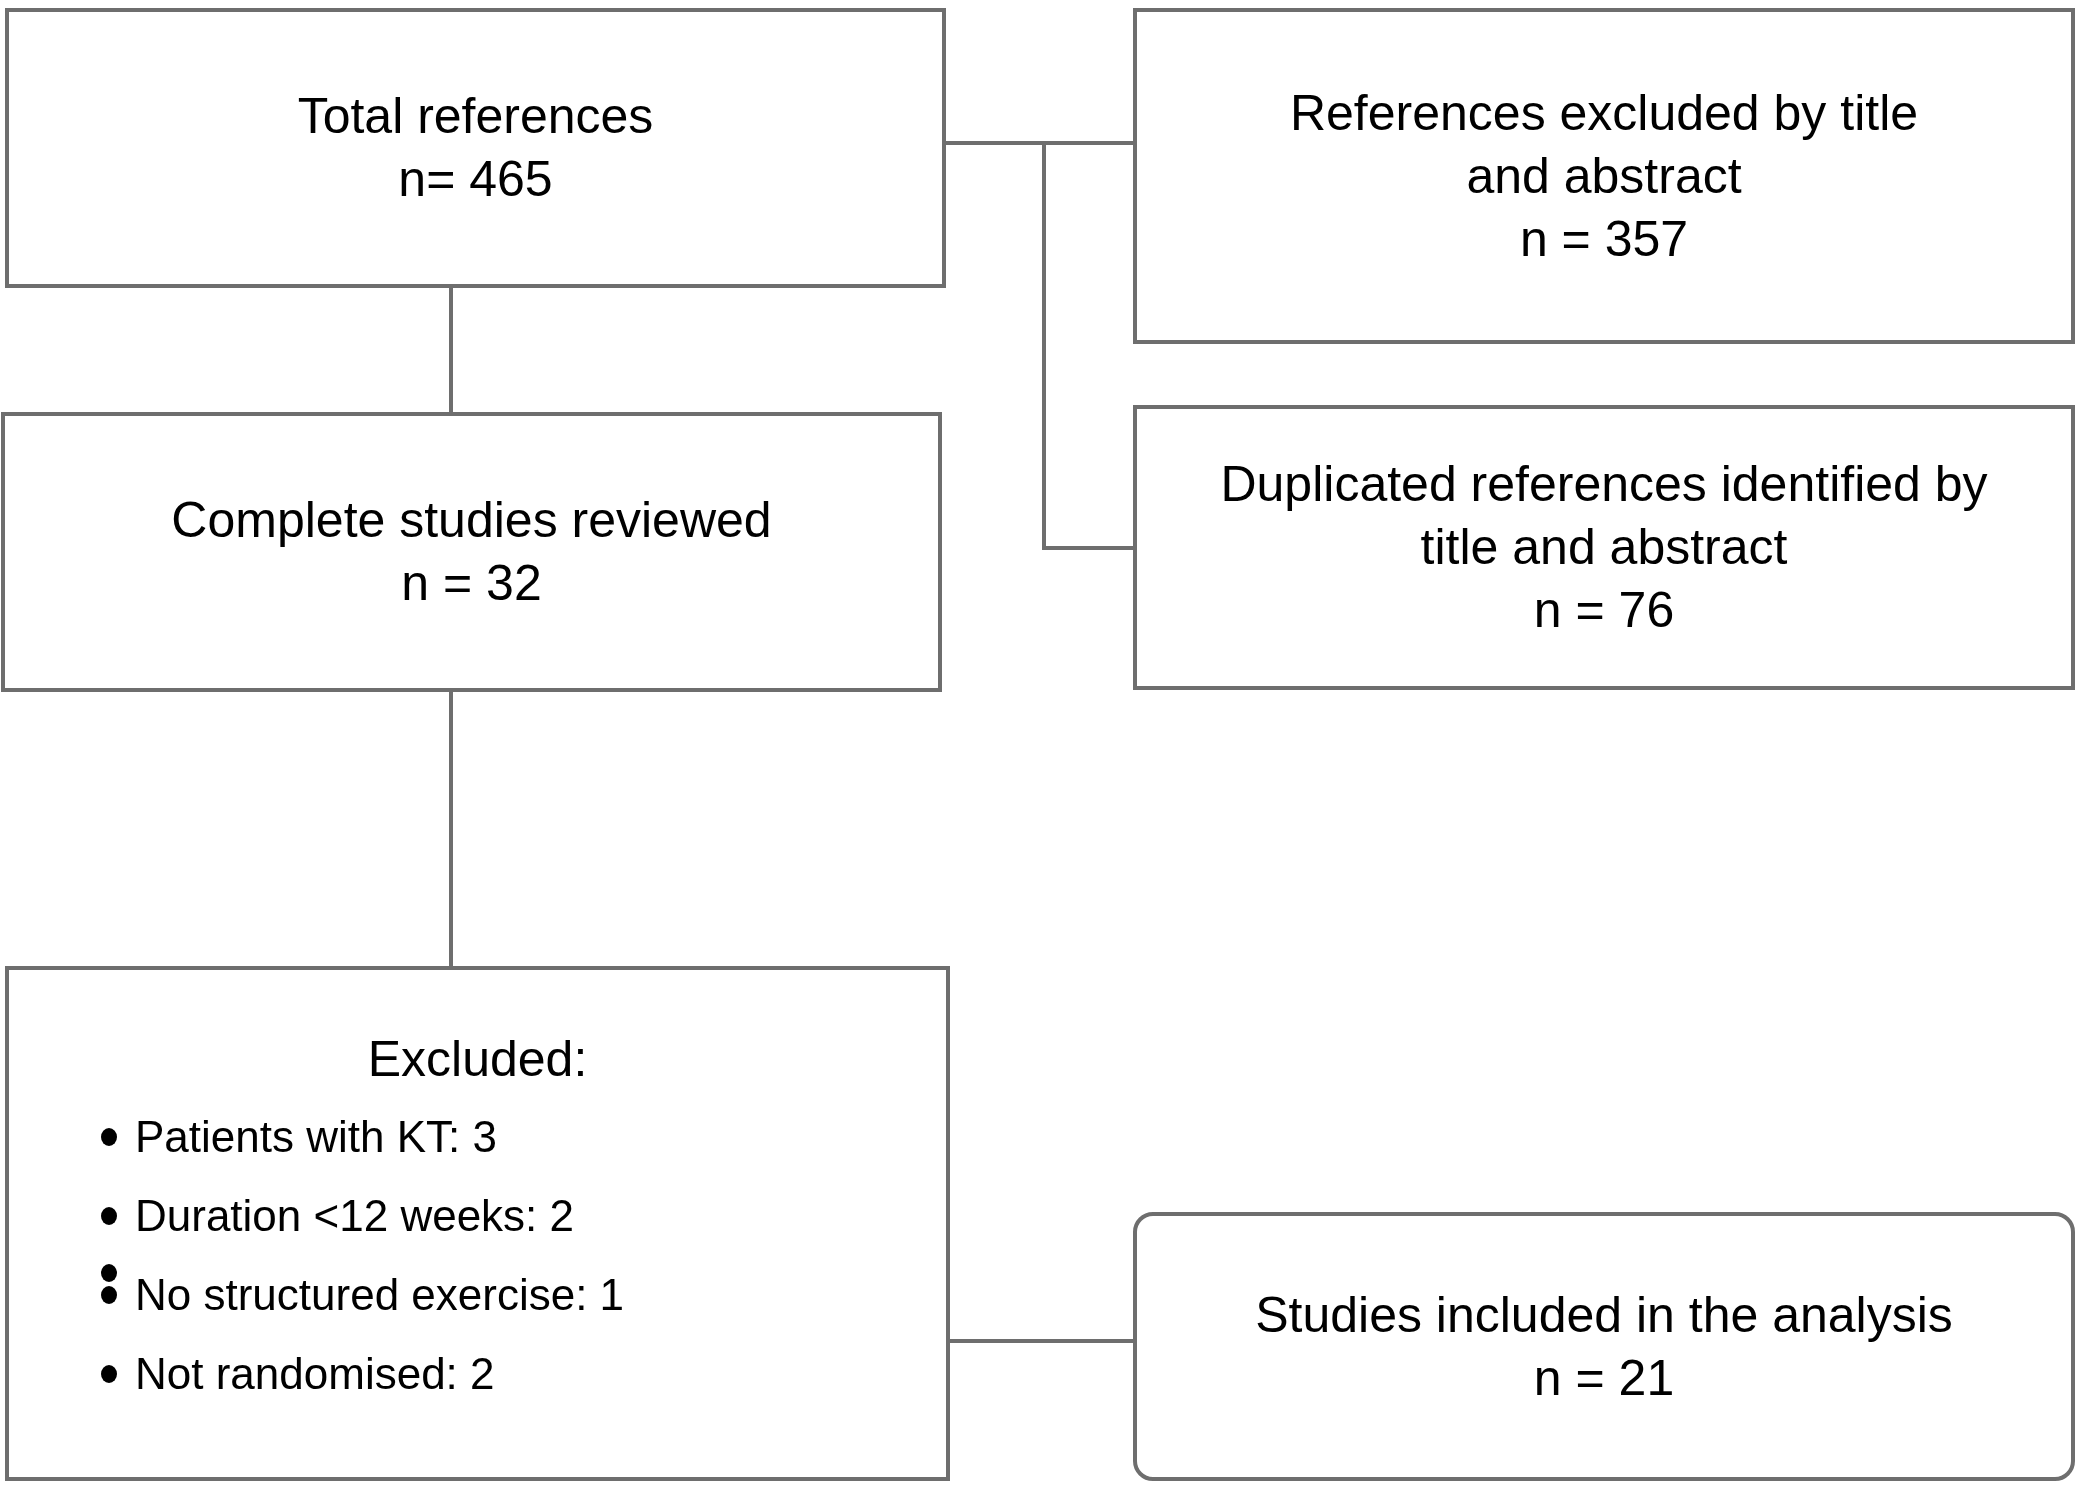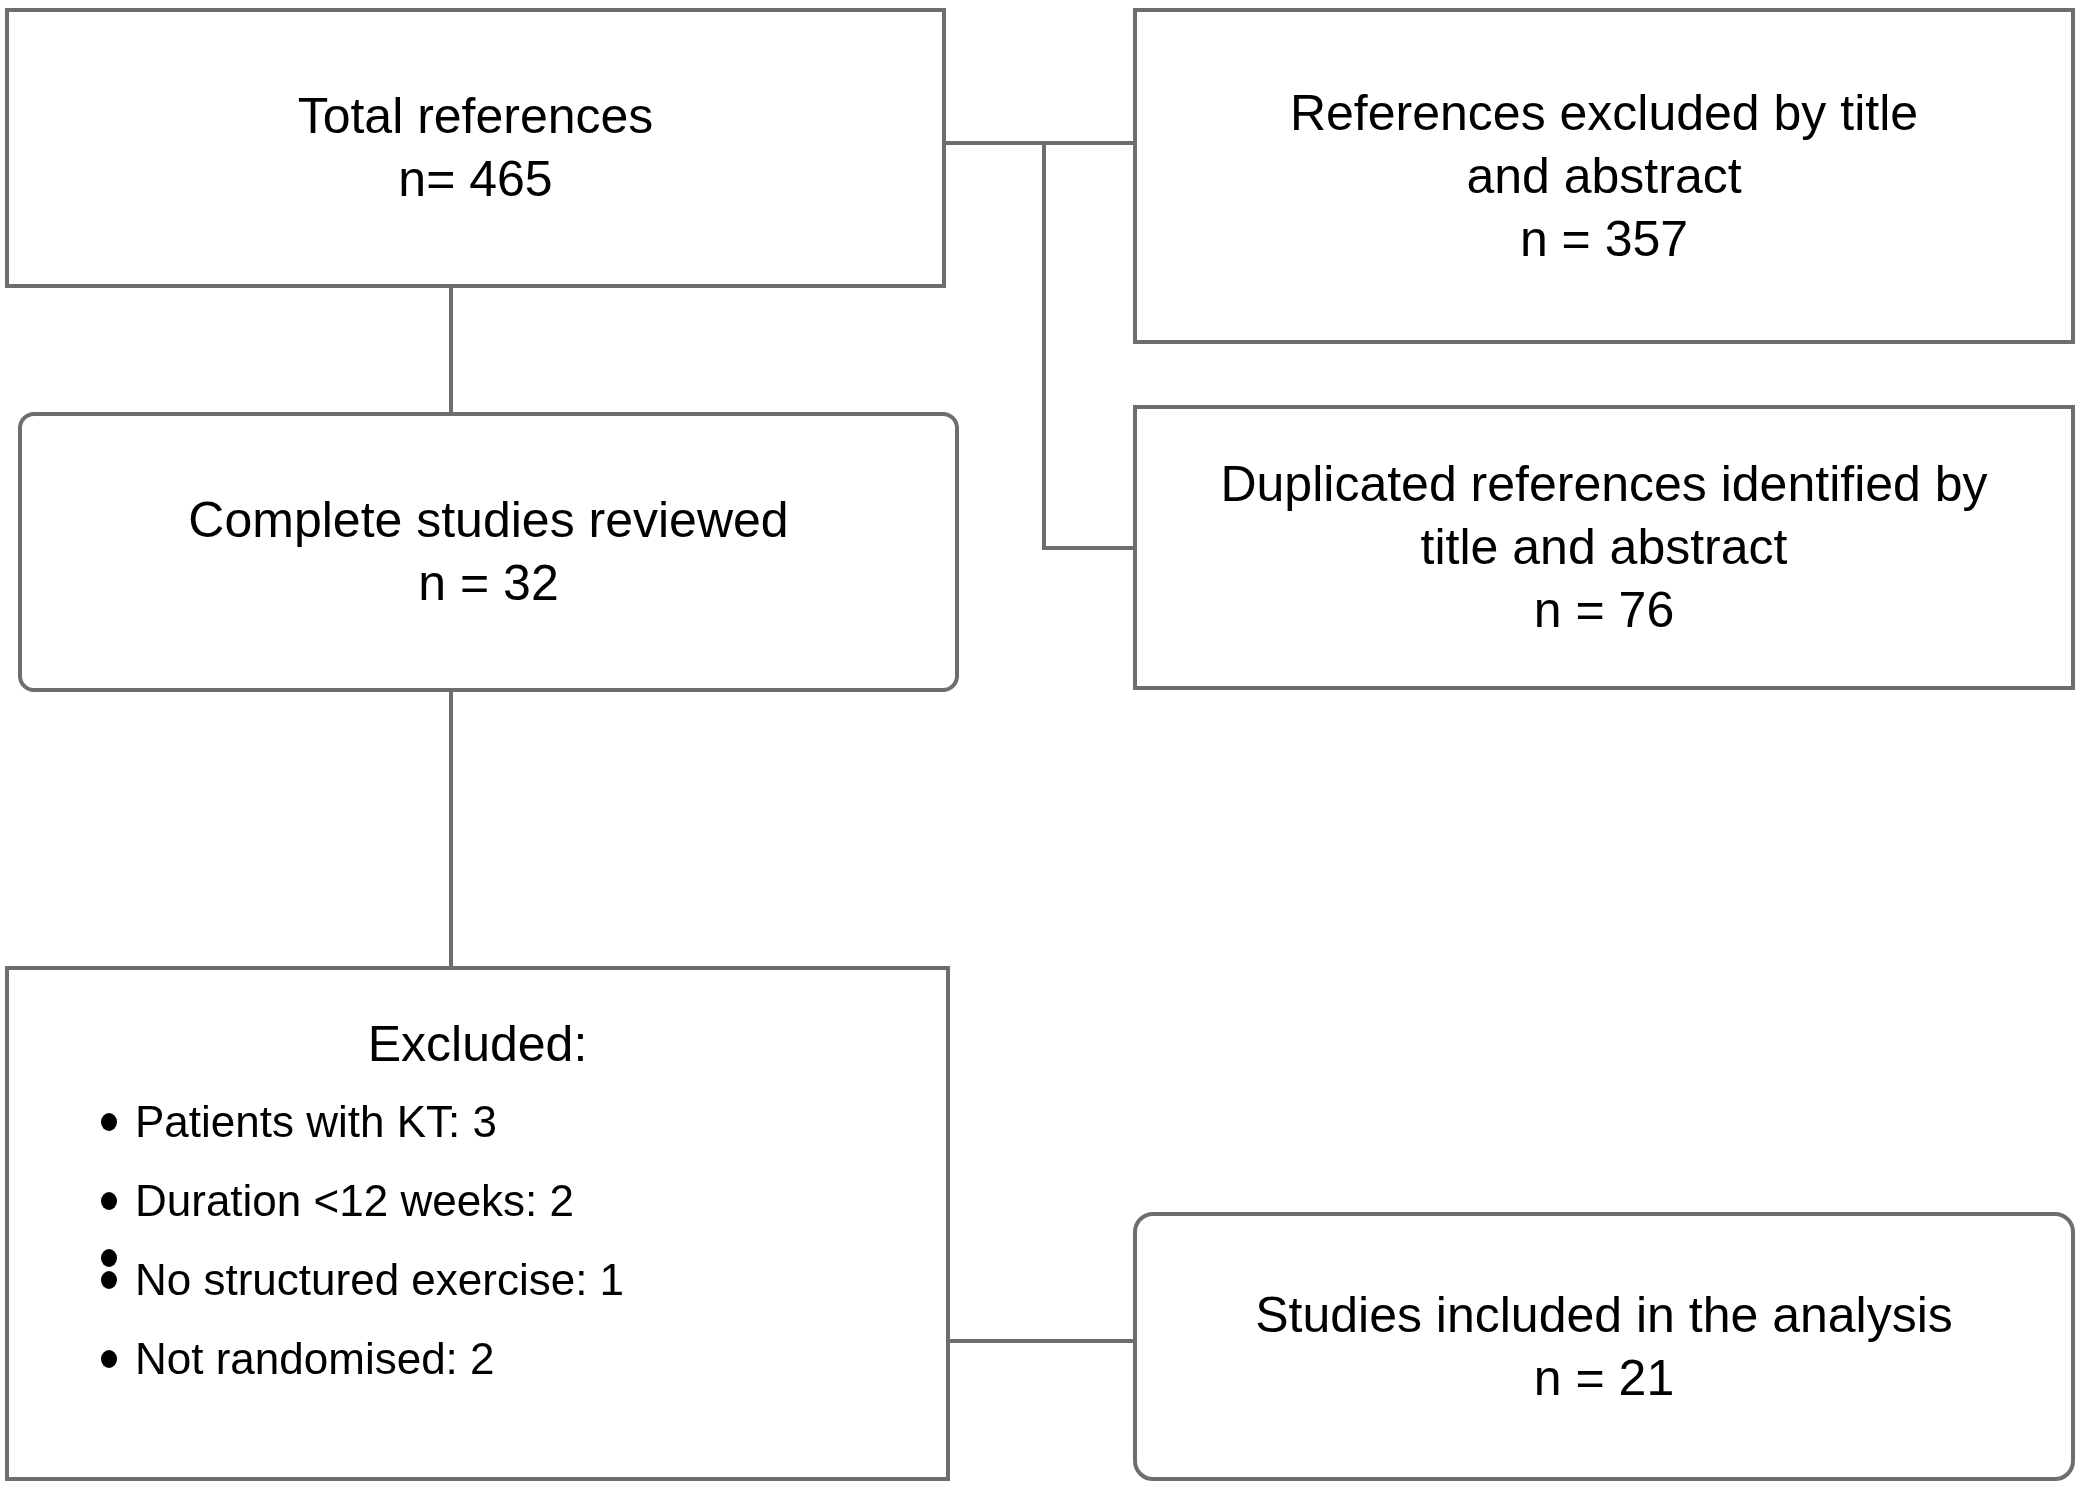--- a/index.html
+++ b/index.html
@@ -32,23 +32,23 @@
     font-size: 50px;
     line-height: 1.26;
     padding: 6px 14px;
   }
   .node .line {
     display: block;
     white-space: nowrap;
   }
 
   #node-total-references   { left: 5px;    top: 8px;    width: 941px;  height: 280px; }
-  #node-complete-studies   { left: 18px;    top: 412px;  width: 941px;  height: 280px; border-radius: 16px; }
+  #node-complete-studies   { left: 1px;    top: 412px;  width: 941px;  height: 280px; }
   #node-excluded           { left: 5px;    top: 966px;  width: 945px;  height: 515px;
-                             justify-content: flex-start; padding-top: 44px; }
+                             justify-content: flex-start; padding-top: 59px; }
   #node-references-excluded{ left: 1133px; top: 8px;    width: 942px;  height: 336px; }
   #node-duplicated         { left: 1133px; top: 405px;  width: 942px;  height: 285px; }
   #node-studies-included   { left: 1133px; top: 1212px; width: 942px;  height: 269px; border-radius: 20px; }
 
   
   .excl-title {
     font-size: 50px;
     line-height: 1.2;
     margin: 0 0 26px 0;
     text-align: center;

